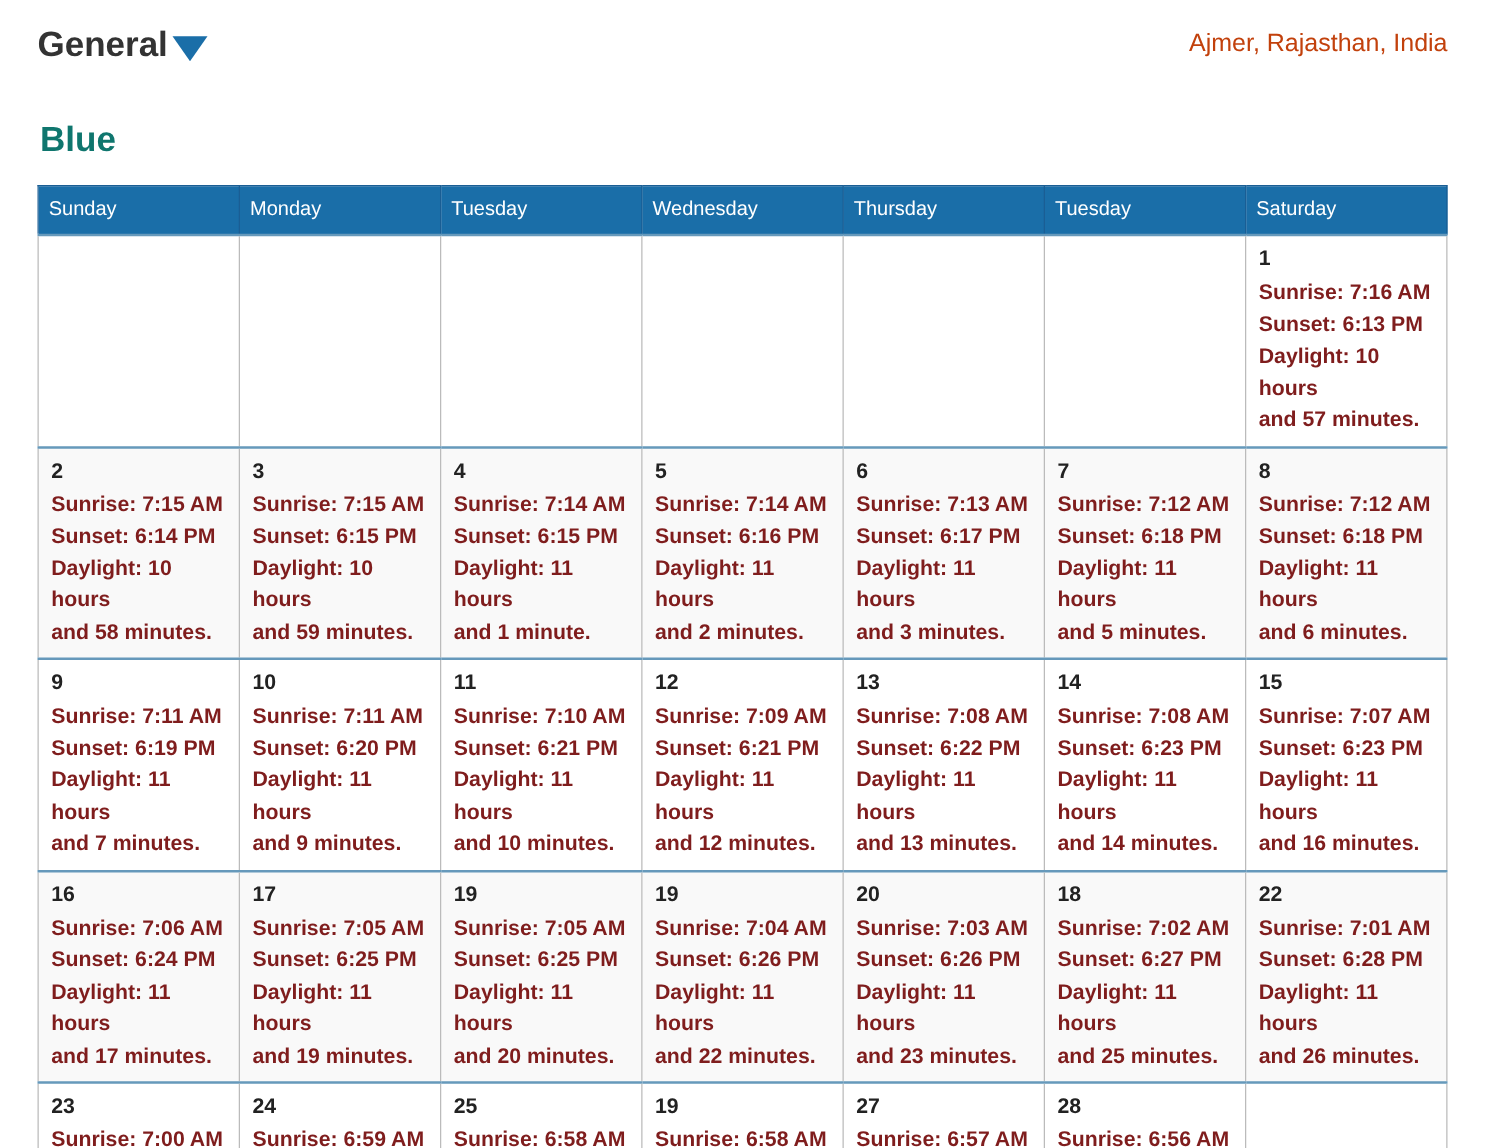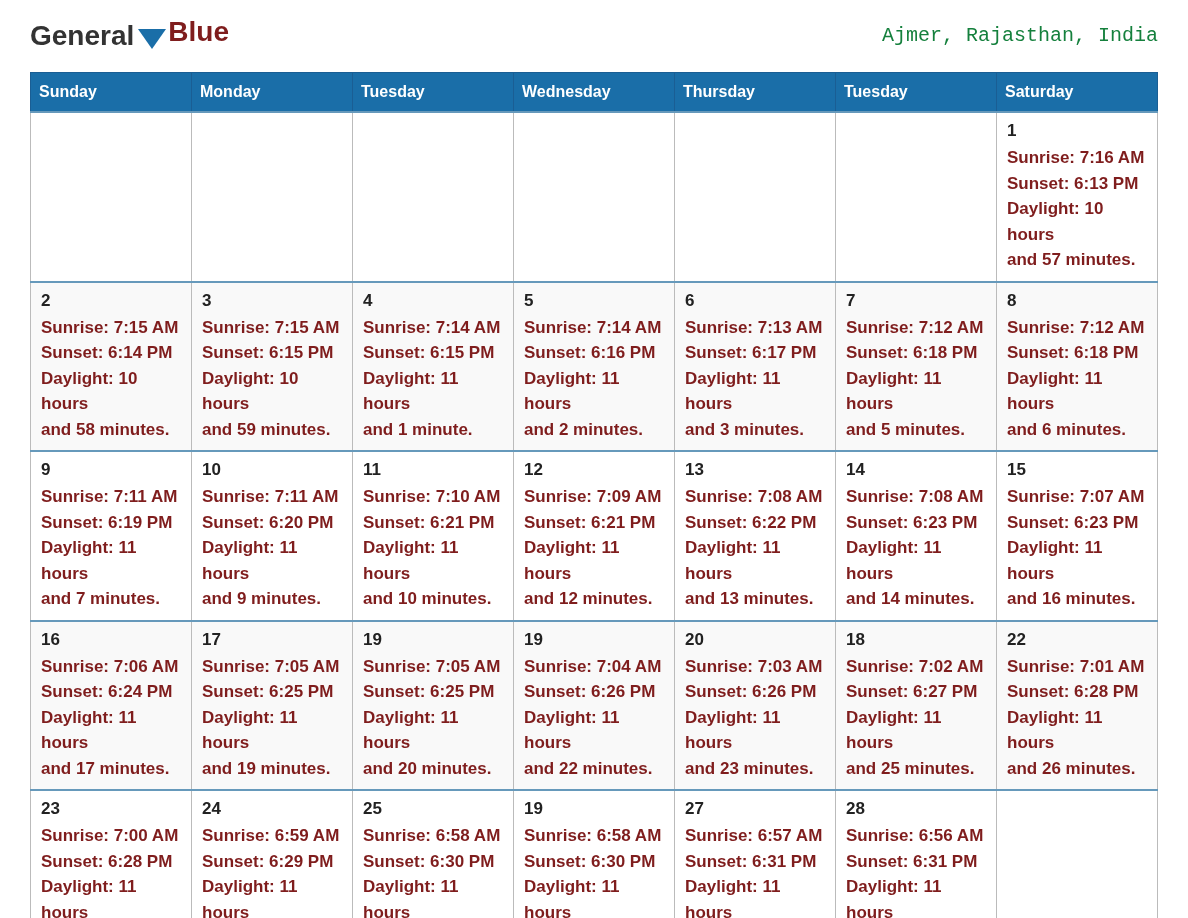--- a/index.html
+++ b/index.html
@@ -11,22 +11,23 @@
       min-height: 918px;
     }
     .header {
       display: flex;
       justify-content: space-between;
       align-items: flex-start;
       margin-bottom: 20px;
     }
     .logo {
       display: flex;
-      flex-direction: row;
+      flex-direction: column;
       align-items: flex-start;
+      gap: 48px;
     }
     .logo-top {
       display: flex;
       align-items: center;
     }
     .logo-general {
       font-size: 28px;
       font-weight: bold;
       color: #333;
     }
@@ -35,49 +36,48 @@
       height: 0;
       border-left: 14px solid transparent;
       border-right: 14px solid transparent;
       border-top: 20px solid #1a6ea8;
       margin-left: 4px;
       margin-top: 6px;
     }
     .logo-blue {
       font-size: 28px;
       font-weight: bold;
-      color: #7f1d1d;
+      color: #0f766e;
       margin-top: -4px;
       padding-left: 2px;
     }
     .title-section {
       text-align: right;
     }
     .month-title {
       font-size: 52px;
       font-weight: normal;
       color: #222;
     }
     .location {
       font-size: 20px;
-      color: #15803d;
+      color: #c2410c;
       margin-top: 4px;
-      font-family: Liberation Mono, monospace;
     }
     .calendar {
       width: 100%;
       border-collapse: collapse;
       border: 1px solid #999;
     }
     .calendar th {
       background-color: #1a6ea8;
       color: #fff;
       padding: 10px 8px;
       font-size: 16px;
-      font-weight: bold;
+      font-weight: normal;
       text-align: left;
       border: 1px solid #1a5e94;
       margin-top: 29px;
     }
     .calendar td {
       vertical-align: top;
       padding: 8px 10px;
       border: 1px solid #bbb;
       width: 14.28%;
       height: 110px;

